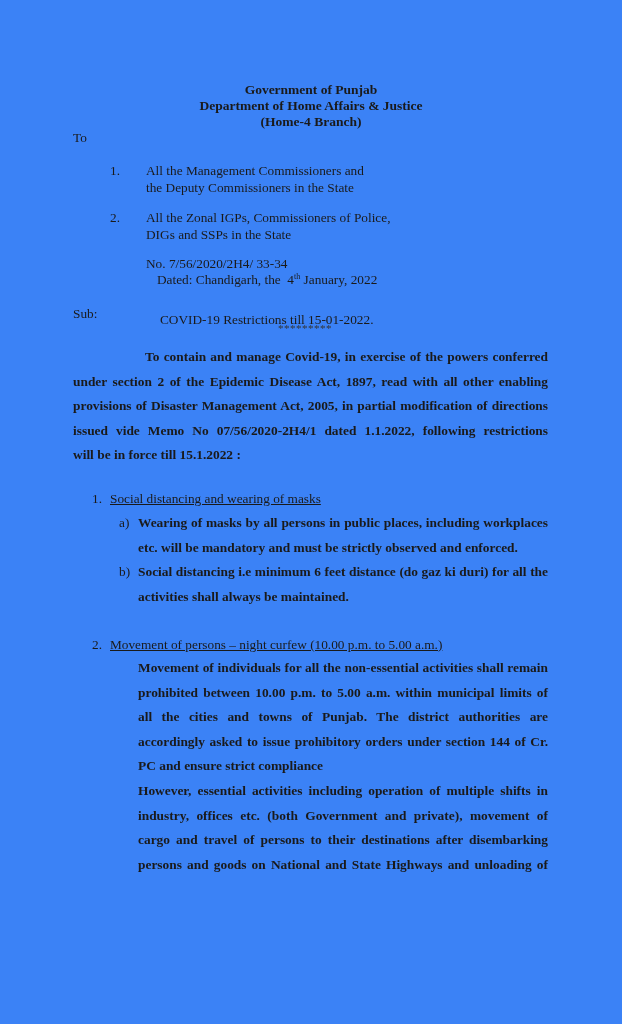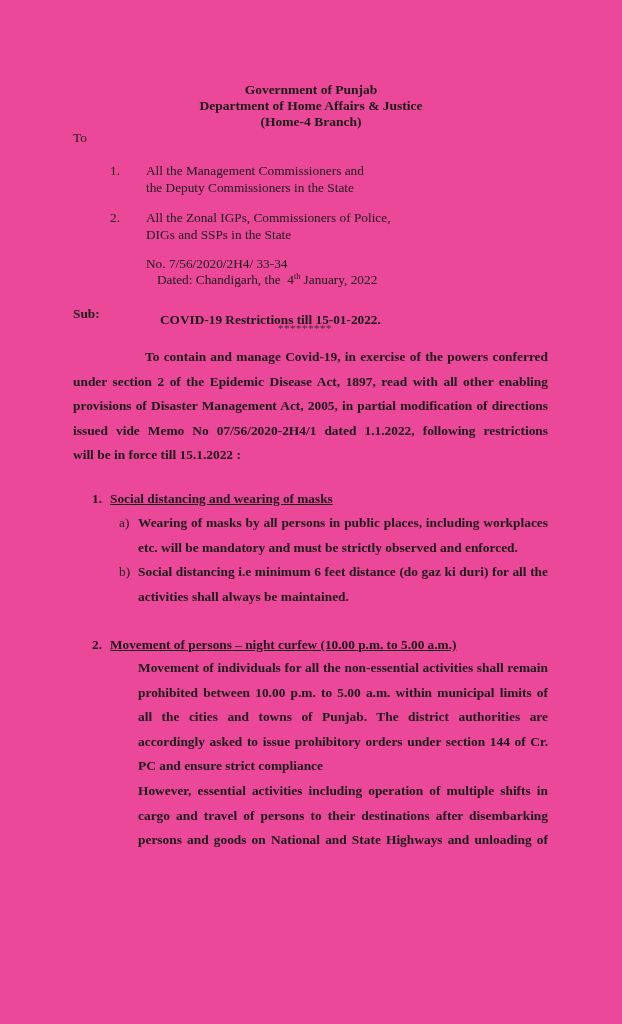--- a/index.html
+++ b/index.html
@@ -1,24 +1,24 @@
 <!DOCTYPE html>
 <html><head>
 <meta charset="utf-8">
 <style>
   html, body { margin: 0; padding: 0; background: #ffffff; }
   body {
     width: 622px; height: 1024px; overflow: hidden; position: relative;
     font-family: "Liberation Serif", "DejaVu Serif", serif;
     color: #1a1a1a; font-size: 13.3px;
   }
-  .page { position: absolute; left: 0; top: 0; width: 622px; height: 1024px; background: #ec4899; }
+  .page { position: absolute; left: 0; top: 0; width: 622px; height: 1024px; background: #3b82f6; }
   .abs { position: absolute; white-space: nowrap; }
   .header { position: absolute; left: 0; width: 622px; text-align: center; font-weight: bold; font-size: 13.5px; line-height: 16px; }
-  .b { font-weight: bold; }
+  .b { font-weight: normal; }
   .u { text-decoration: underline; }
   .stars { font-size: 11px; letter-spacing: 0.5px; color: #333; }
   .para {
     position: absolute; text-align: justify; line-height: 24.5px; font-size: 13.4px;
     white-space: normal;
     font-weight: bold;
   }
   .para .line { display: block; text-align: justify; text-align-last: justify; height: 24.5px; }
   .para .line.last { text-align-last: left; }
   sup { font-size: 8px; vertical-align: 5px; line-height: 0; }
@@ -80,17 +80,18 @@
   <div class="para" style="left:138px; top:656px; width:410px;">
     <span class="line">Movement of individuals for all the non-essential activities shall remain</span>
     <span class="line">prohibited between 10.00 p.m. to 5.00 a.m. within municipal limits of</span>
     <span class="line">all the cities and towns of Punjab. The district authorities are</span>
     <span class="line">accordingly asked to issue prohibitory orders under section 144 of Cr.</span>
     <span class="line last">PC and ensure strict compliance</span>
   </div>
 
   <div class="para" style="left:138px; top:779px; width:410px;">
     <span class="line">However, essential activities including operation of multiple shifts in</span>
+    <span class="line">industry, offices etc. (both Government and private), movement of</span>
     <span class="line">cargo and travel of persons to their destinations after disembarking</span>
     <span class="line">persons and goods on National and State Highways and unloading of</span>
   </div>
 
 </div>
 
 </body></html>

